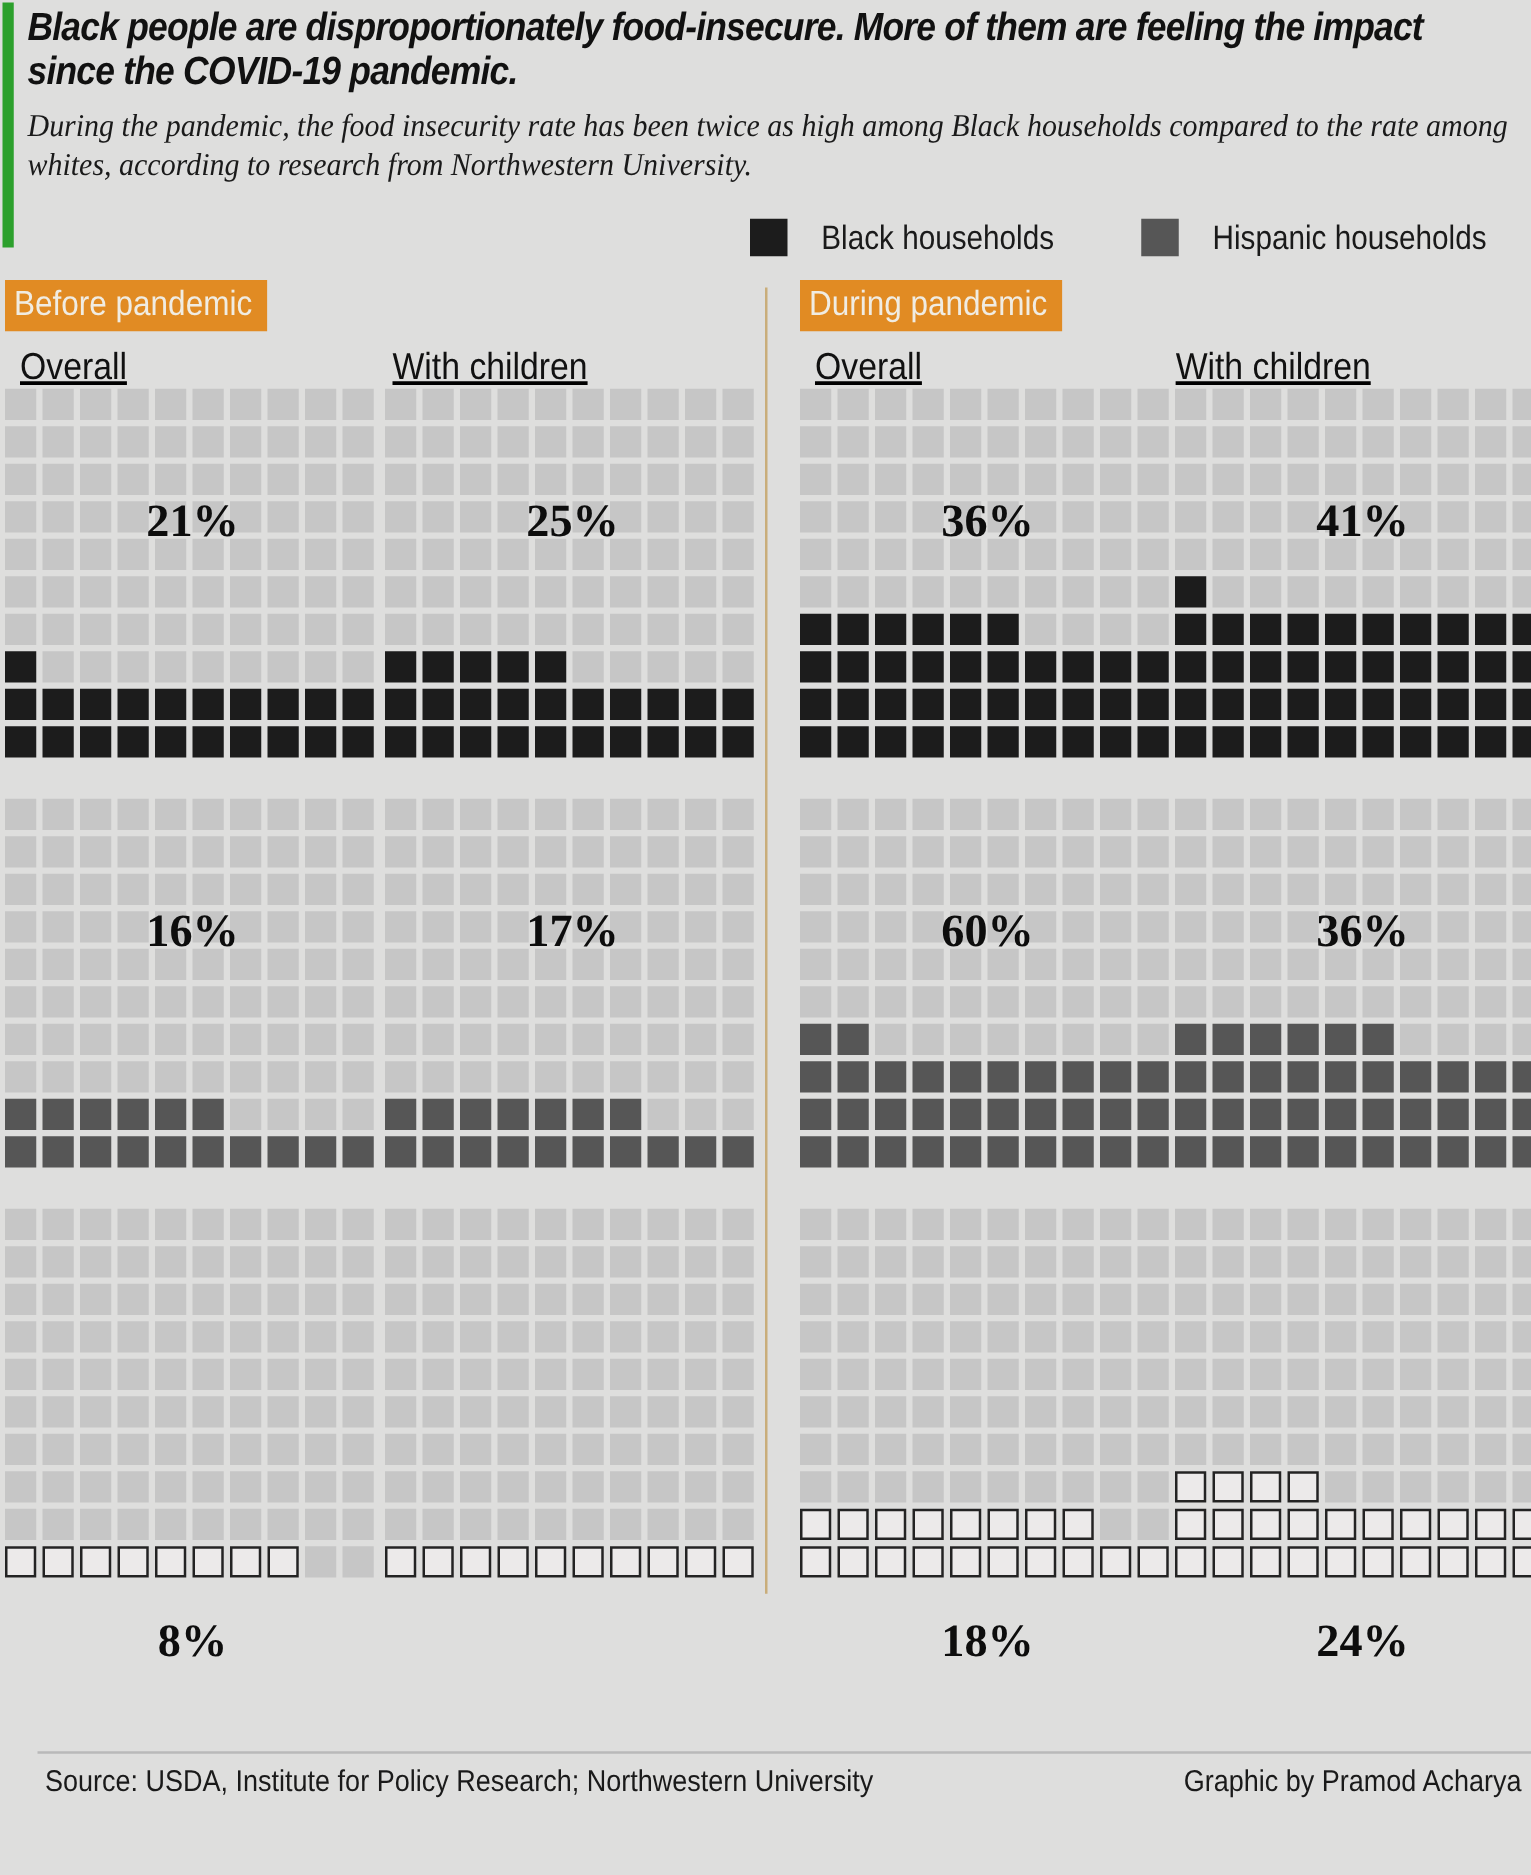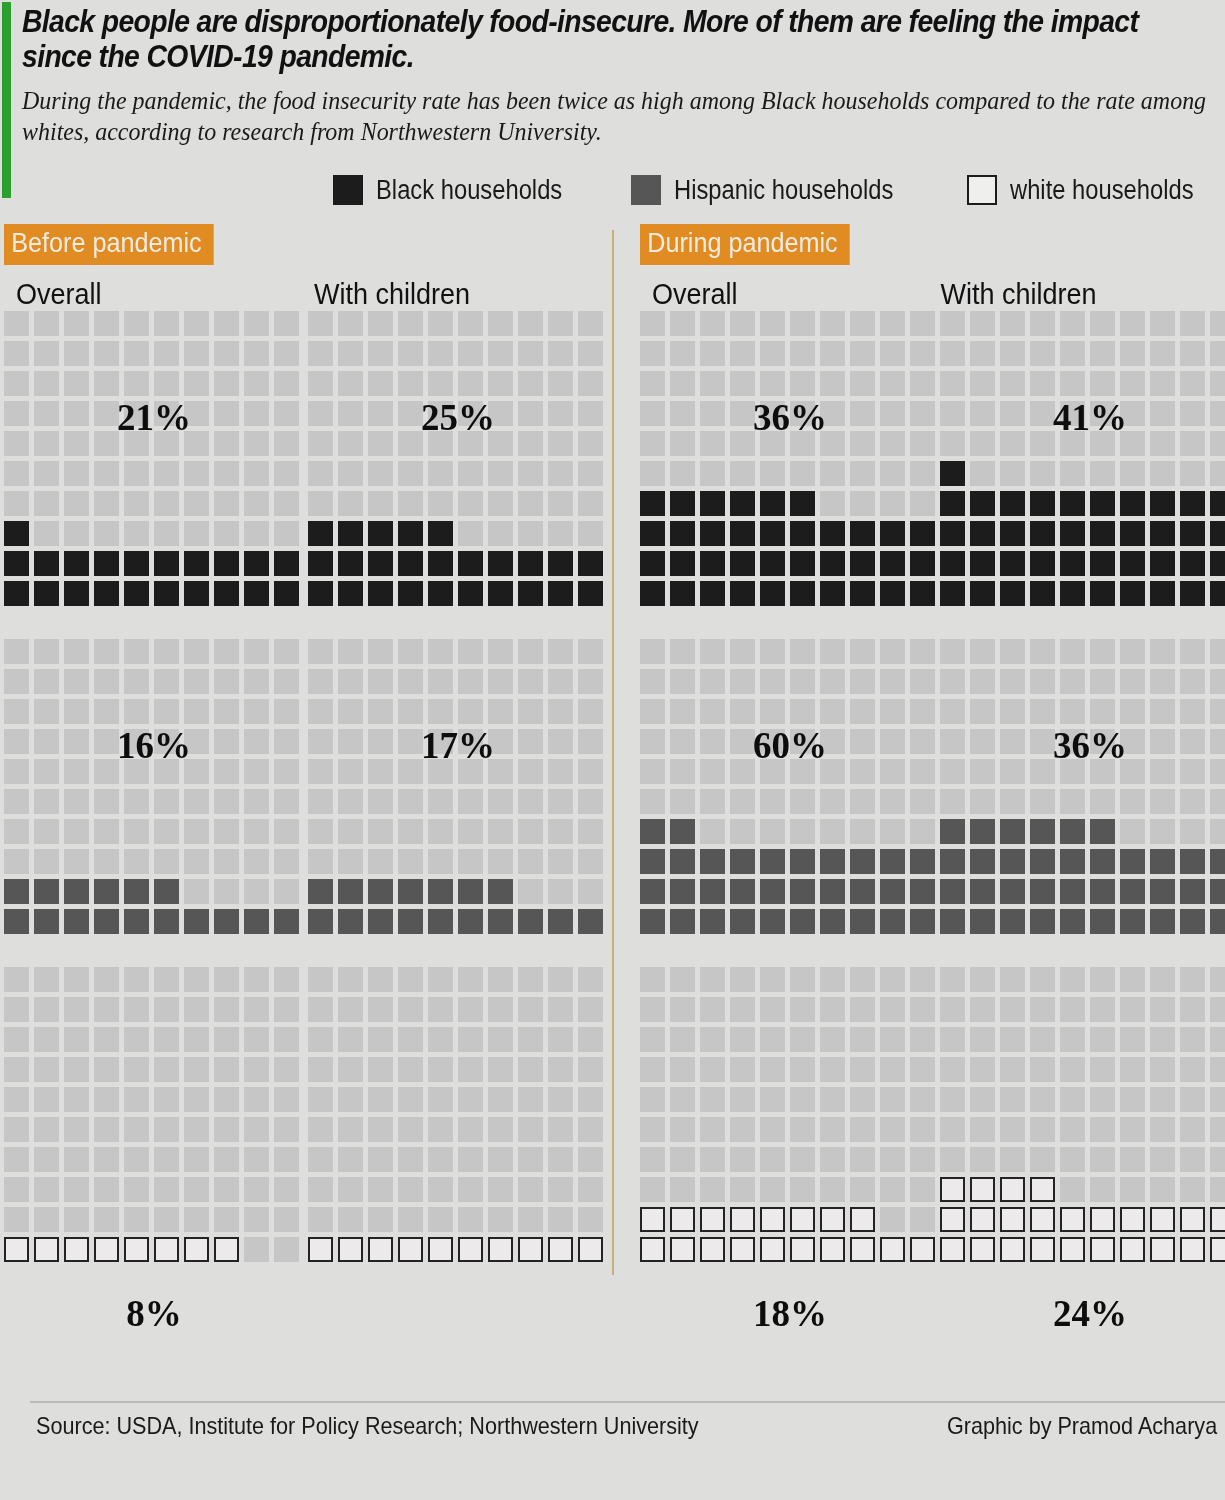--- a/index.html
+++ b/index.html
@@ -56,21 +56,21 @@
   .legend {
     display: flex;
     justify-content: flex-end;
     align-items: center;
     gap: 44px;
     padding: 22px 6px 0 0;
   }
   .legend-item {
     display: flex;
     align-items: center;
-    gap: 13px;
+    gap: 27px;
   }
   .legend-swatch {
     width: 30px;
     height: 30px;
     box-sizing: border-box;
   }
   .sw-black   { background: #1c1c1c; }
   .sw-hisp    { background: #565656; }
   .sw-white   { background: #efefee; border: 2.5px solid #1c1c1c; }
   .legend-label {
@@ -92,20 +92,21 @@
     position: absolute;
     left: 612px;
     top: 6px;
     width: 2px;
     height: 1045px;
     background: #c9ad7a;
   }
   .panel {
     width: 612px;
     box-sizing: border-box;
+    text-decoration: underline;
   }
   .panel-right { padding-left: 24px; }
 
   .phase-tag {
     display: inline-block;
     background: #e18b23;
     color: #f0ece2;
     font-family: "Liberation Sans", sans-serif;
     font-size: 28px;
     font-weight: normal;
@@ -207,24 +208,20 @@
 
 <div class="legend">
   <div class="legend-item">
     <span class="legend-swatch sw-black"></span>
     <span class="legend-label">Black households</span>
   </div>
   <div class="legend-item">
     <span class="legend-swatch sw-hisp"></span>
     <span class="legend-label">Hispanic households</span>
   </div>
-  <div class="legend-item">
-    <span class="legend-swatch sw-white"></span>
-    <span class="legend-label">white households</span>
-  </div>
 </div>
 
 <div class="panels">
   <div class="divider"></div>
 
   <div class="panel panel-left">
     <div class="phase-tag">Before pandemic</div>
     <div class="col-heads">
       <div class="col-head">Overall</div>
       <div class="col-head">With children</div>

